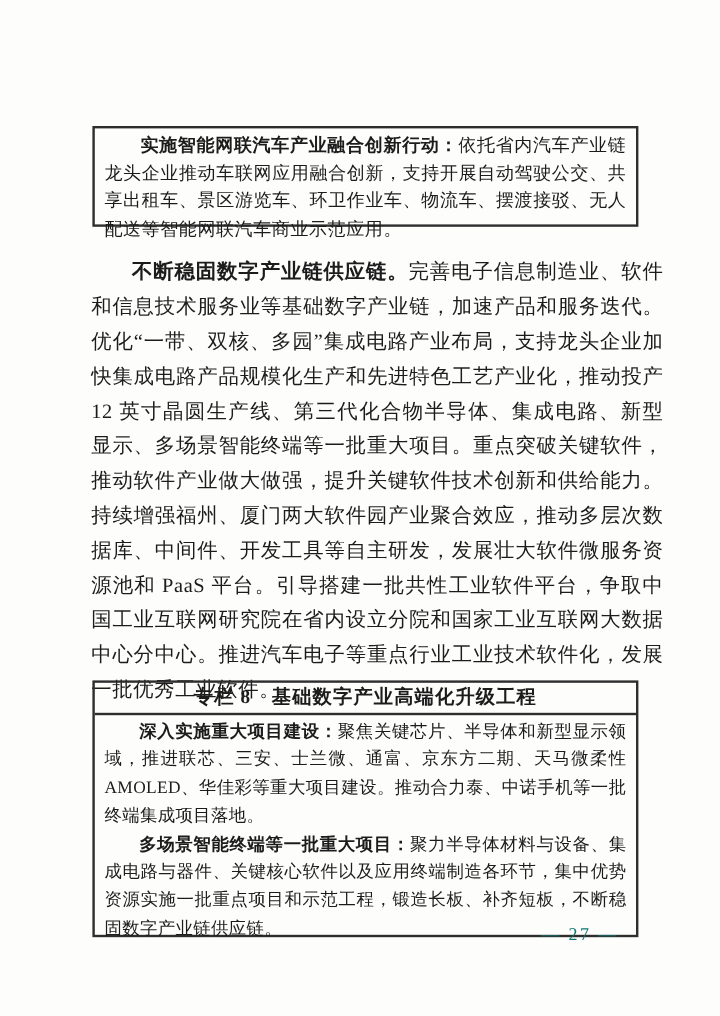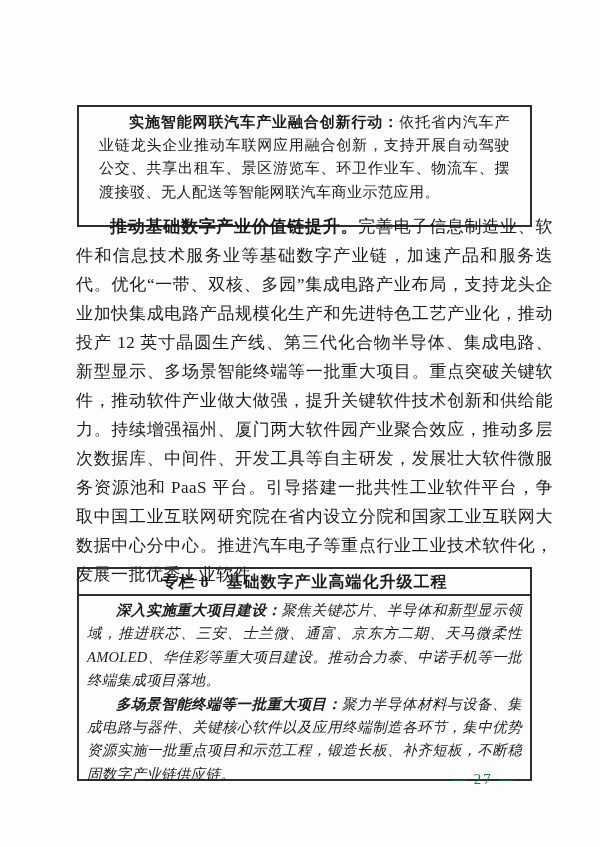--- a/index.html
+++ b/index.html
@@ -11,21 +11,21 @@
     color:#1c1c1c;
     overflow:hidden;
   }
   .callout{
     position:absolute;
     left:77px;width:455px;
     border:2px solid #2e2e2e;
     box-sizing:border-box;
     background:transparent;
   }
-  #box1{top:105px;height:122px;padding:4px 20px;}
+  #box1{top:105px;height:84px;padding:4px 8px;}
   #box1 p{
     margin:0;
     font-size:15px;
     line-height:23.2px;
     text-align:justify;
     text-indent:2em;
     letter-spacing:0.5px;
   }
   .main-para{
     position:absolute;
@@ -40,21 +40,21 @@
   #box2{top:567px;height:214px;}
   .box2-header{
     height:25px;
     line-height:26px;
     text-align:center;
     font-weight:bold;
     font-size:16px;
     letter-spacing:1px;
     border-bottom:2px solid #2e2e2e;
   }
-  .box2-body{padding:3px 8px 0 8px;font-style:italic;}
+  .box2-body{padding:3px 8px 0 8px;}
   .box2-body p{
     margin:0;
     font-size:14.5px;
     line-height:23.4px;
     text-align:justify;
     text-indent:2em;
     letter-spacing:0.3px;
   }
   strong{font-weight:bold;}
   .page-number{
@@ -67,21 +67,21 @@
 </style>
 </head>
 <body>
 
 <div class="page">
 
   <div class="callout" id="box1">
     <p><strong>实施智能网联汽车产业融合创新行动：</strong><span>依托省内汽车产业链龙头企业推动车联网应用融合创新，支持开展自动驾驶公交、共享出租车、景区游览车、环卫作业车、物流车、摆渡接驳、无人配送等智能网联汽车商业示范应用。</span></p>
   </div>
 
-  <p class="main-para"><strong>推动基础数字产业价值链提升。</strong><span>完善电子信息制造业、软件和信息技术服务业等基础数字产业链，加速产品和服务迭代。优化“一带、双核、多园”集成电路产业布局，支持龙头企业加快集成电路产品规模化生产和先进特色工艺产业化，推动投产 12 英寸晶圆生产线、第三代化合物半导体、集成电路、新型显示、多场景智能终端等一批重大项目。重点突破关键软件，推动软件产业做大做强，提升关键软件技术创新和供给能力。持续增强福州、厦门两大软件园产业聚合效应，推动多层次数据库、中间件、开发工具等自主研发，发展壮大软件微服务资源池和 PaaS 平台。引导搭建一批共性工业软件平台，争取中国工业互联网研究院在省内设立分院和国家工业互联网大数据中心分中心。推进汽车电子等重点行业工业技术软件化，发展一批优秀工业软件。</span></p>
+  <p class="main-para"><strong>不断稳固数字产业链供应链。</strong><span>完善电子信息制造业、软件和信息技术服务业等基础数字产业链，加速产品和服务迭代。优化“一带、双核、多园”集成电路产业布局，支持龙头企业加快集成电路产品规模化生产和先进特色工艺产业化，推动投产 12 英寸晶圆生产线、第三代化合物半导体、集成电路、新型显示、多场景智能终端等一批重大项目。重点突破关键软件，推动软件产业做大做强，提升关键软件技术创新和供给能力。持续增强福州、厦门两大软件园产业聚合效应，推动多层次数据库、中间件、开发工具等自主研发，发展壮大软件微服务资源池和 PaaS 平台。引导搭建一批共性工业软件平台，争取中国工业互联网研究院在省内设立分院和国家工业互联网大数据中心分中心。推进汽车电子等重点行业工业技术软件化，发展一批优秀工业软件。</span></p>
 
   <div class="callout" id="box2">
     <div class="box2-header">专栏 8　基础数字产业高端化升级工程</div>
     <div class="box2-body">
       <p><strong>深入实施重大项目建设：</strong><span>聚焦关键芯片、半导体和新型显示领域，推进联芯、三安、士兰微、通富、京东方二期、天马微柔性 AMOLED、华佳彩等重大项目建设。推动合力泰、中诺手机等一批终端集成项目落地。</span></p>
       <p><strong>多场景智能终端等一批重大项目：</strong><span>聚力半导体材料与设备、集成电路与器件、关键核心软件以及应用终端制造各环节，集中优势资源实施一批重点项目和示范工程，锻造长板、补齐短板，不断稳固数字产业链供应链。</span></p>
     </div>
   </div>
 
   <div class="page-number">— 27 —</div>

